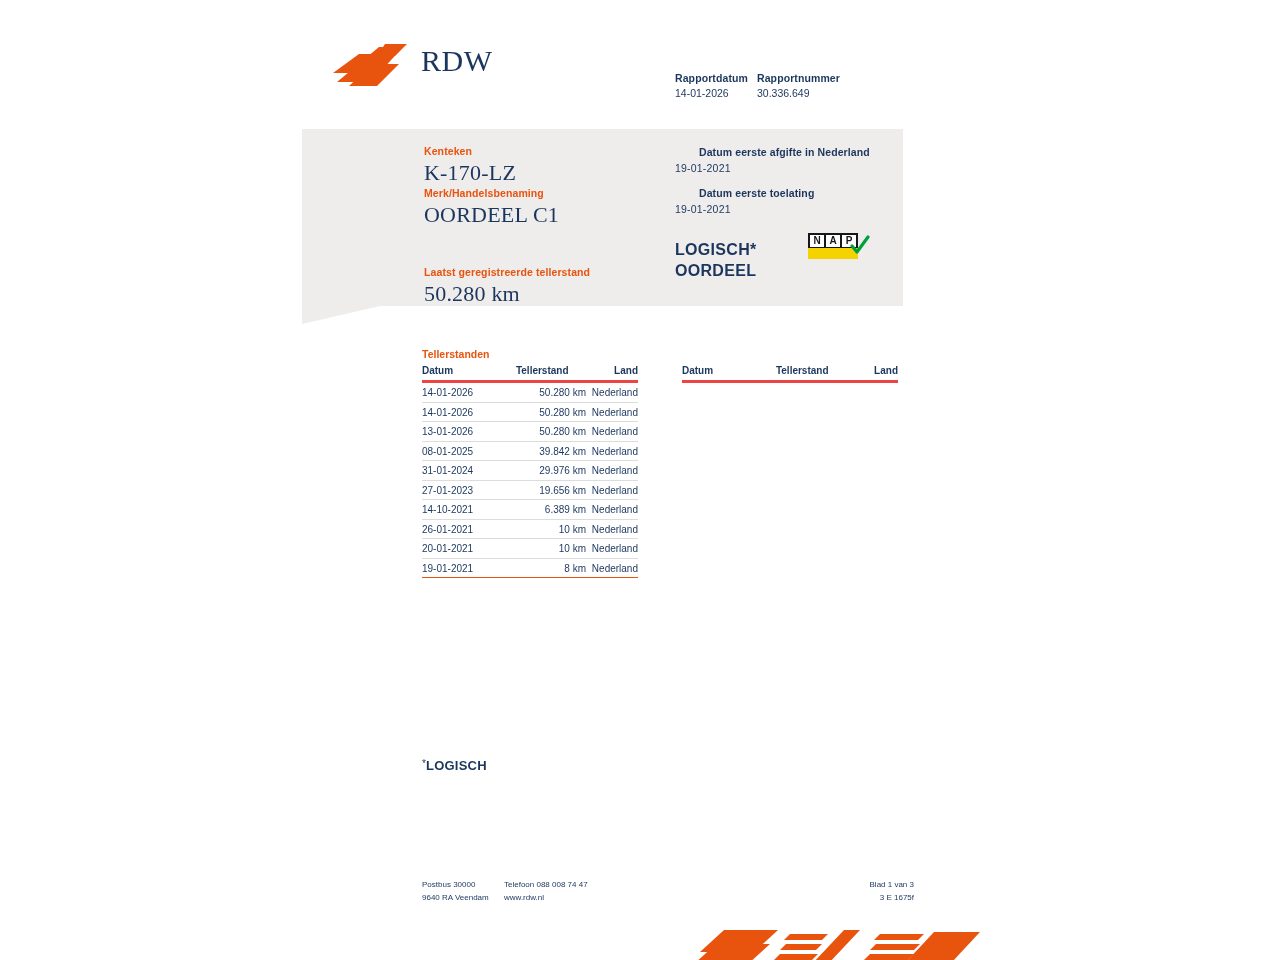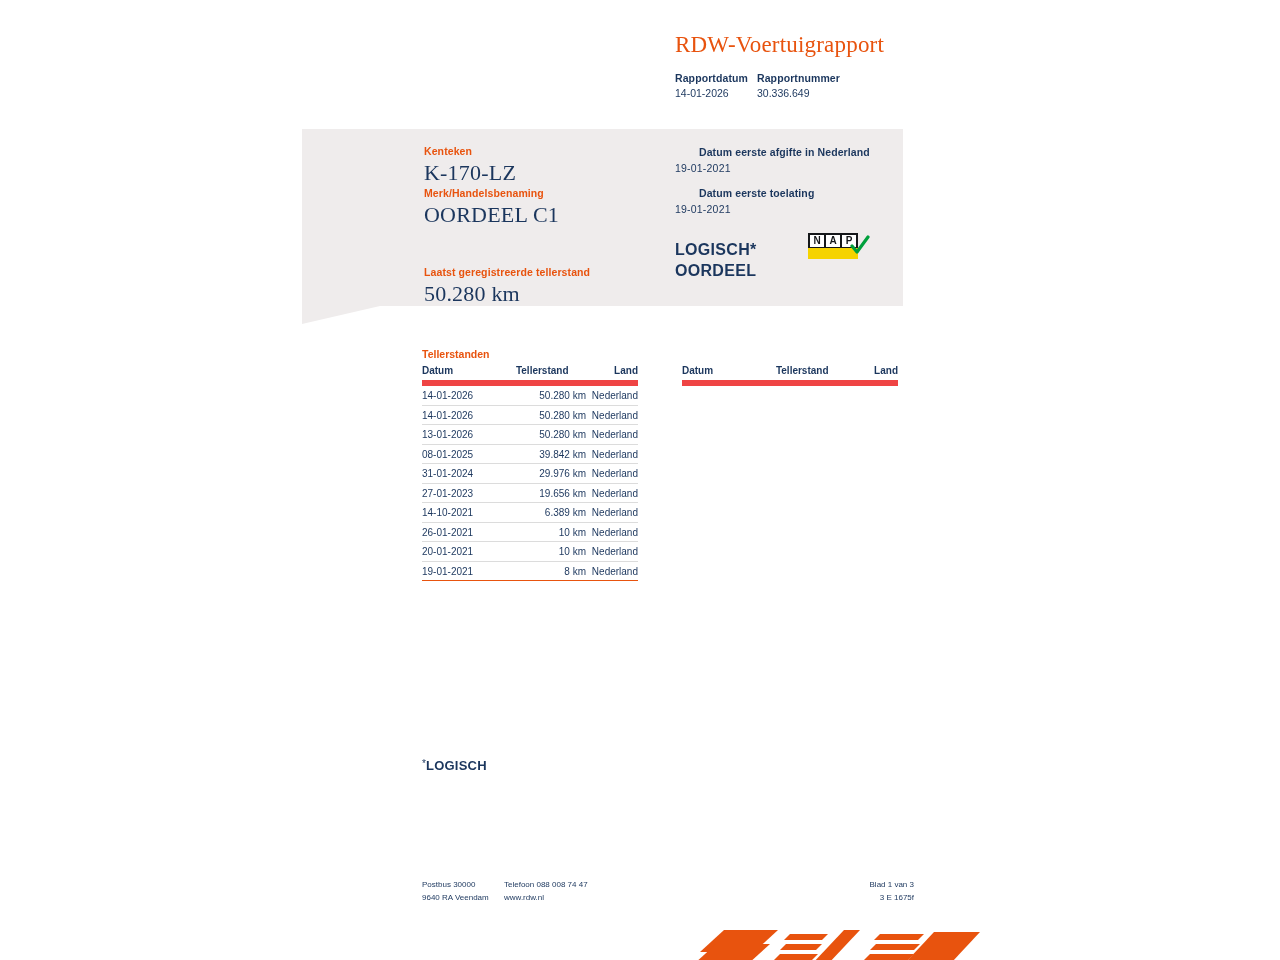--- a/index.html
+++ b/index.html
@@ -193,21 +193,21 @@
     color: #1b365d;
   }
   .table.left  { left: 422px; top: 365px; width: 216px; }
   .table.right { left: 682px; top: 365px; width: 216px; }
 
   .thead {
     display: flex;
     font-weight: bold;
     font-size: 10px;
     padding-bottom: 4px;
-    border-bottom: 6px solid #ef4444;
+    border-bottom: 3px solid #ef4444;
     color: #1b365d;
   }
   .tr {
     display: flex;
     border-bottom: 1px solid #dcdcdc;
     padding: 4px 0 3.5px 0;
     font-size: 10px;
     color: #1b365d;
   }
   .tr:last-child { border-bottom: 1px solid #e8530e; }
@@ -270,22 +270,30 @@
     width: 290px;
     height: 34px;
     overflow: hidden;
   }
 </style>
 </head>
 <body>
 
 <div class="page">
 
-
-  <div class="report-title">RDW-Voertuigrapport</div>
+  <div class="logo-wrap">
+    <svg class="logo-mark" viewBox="0 0 80 44">
+      <path d="M4 40 L38 40 L70 5 L46 5 Z" fill="#e8530e"></path>
+      <path d="M0 31 L22 31 L44 12 L26 12 Z" fill="#e8530e"></path>
+      <path d="M16 44 L44 44 L66 22 L40 22 Z" fill="#e8530e"></path>
+      <path d="M52 2 L74 2 L62 14 L44 14 Z" fill="#e8530e"></path>
+    </svg>
+    <div class="logo-text">RDW</div>
+  </div>
+
 
   <div class="report-meta">
     <div class="row">
       <div class="cell">
         <div class="lbl">Rapportdatum</div>
       </div>
       <div class="cell">
         <div class="lbl">Rapportnummer</div>
       </div>
     </div>

